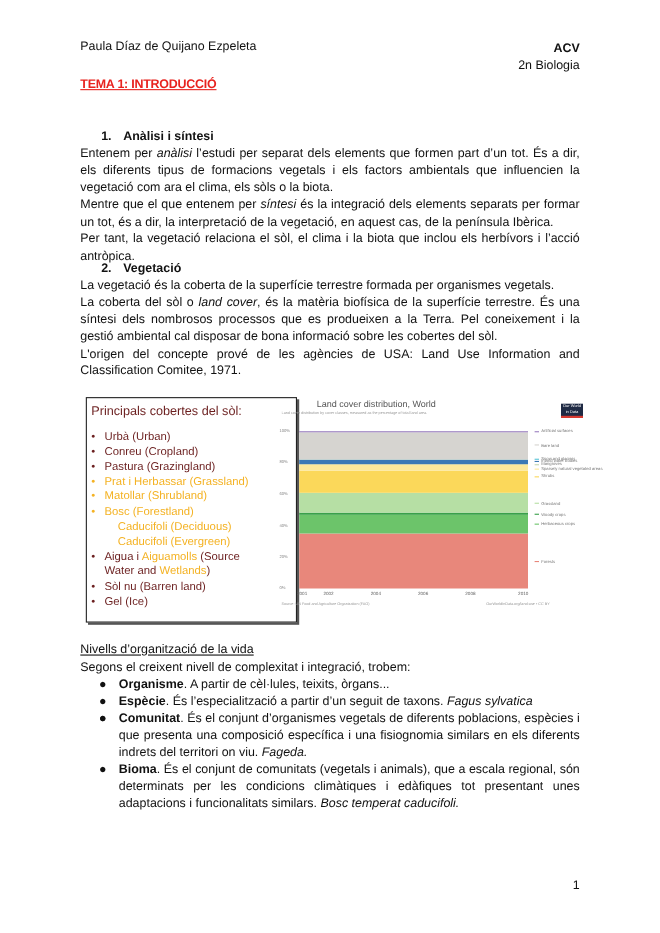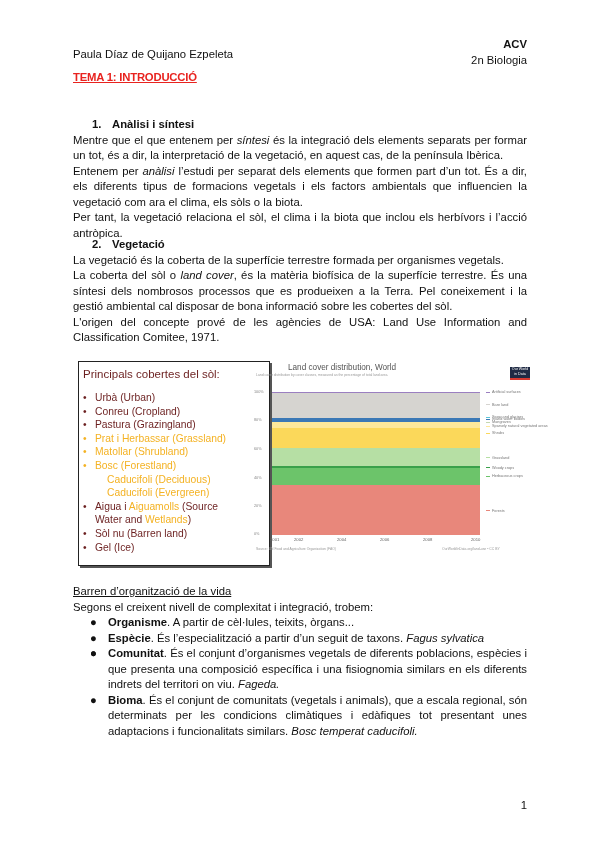--- a/index.html
+++ b/index.html
@@ -1,19 +1,19 @@
 <!DOCTYPE html>
 <html><head>
 <meta charset="utf-8">
 <style>
   html, body { margin: 0; padding: 0; background: #ffffff; }
   body { width: 600px; height: 848px; position: relative; overflow: hidden;
          font-family: "Liberation Sans", sans-serif; color: #111; font-size: 11.3px; }
   .page { position: absolute; left: 0; top: 0; width: 600px; height: 848px; }
-  .hdr-left { position: absolute; left: 73px; top: 36px; font-size: 11.3px; margin-top: 12px; }
+  .hdr-left { position: absolute; left: 73px; top: 36px; font-size: 11.3px; }
   .hdr-right { position: absolute; right: 73px; top: 36px; text-align: right; font-size: 11.3px; line-height: 16px; }
   .hdr-right .acv { font-weight: bold; }
   .tema { position: absolute; left: 73px; top: 71px; color: #e8231f; font-weight: bold; text-decoration: underline; font-size: 11.3px; letter-spacing: -0.2px; }
   .content { position: absolute; left: 73px; width: 454px; line-height: 15.5px; text-align: justify; }
   .h2 { font-weight: bold; padding-left: 19px; }
   .h2 .num { display: inline-block; width: 20px; }
   p { margin: 0; }
   em { font-style: italic; }
   .sec1 { top: 117px; }
   .sec2 { top: 237px; }
@@ -55,22 +55,22 @@
     <div class="acv">ACV</div>
     <div>2n Biologia</div>
   </div>
 
   <div class="tema">TEMA 1: INTRODUCCIÓ</div>
 
   <div class="content sec1">
     <div class="h2">
       <span class="num">1.</span><span>Anàlisi i síntesi</span>
     </div>
+    <p><span>Entenem per </span><em>anàlisi</em><span> l’estudi per separat dels elements que formen part d’un tot. És a dir, els diferents tipus de formacions vegetals i els factors ambientals que influencien la vegetació com ara el clima, els sòls o la biota.</span></p>
     <p><span>Mentre que el que entenem per </span><em>síntesi</em><span> és la integració dels elements separats per formar un tot, és a dir, la interpretació de la vegetació, en aquest cas, de la península Ibèrica.</span></p>
-    <p><span>Entenem per </span><em>anàlisi</em><span> l’estudi per separat dels elements que formen part d’un tot. És a dir, els diferents tipus de formacions vegetals i els factors ambientals que influencien la vegetació com ara el clima, els sòls o la biota.</span></p>
     <p>Per tant, la vegetació relaciona el sòl, el clima i la biota que inclou els herbívors i l’acció antròpica.</p>
   </div>
 
   <div class="content sec2">
     <div class="h2">
       <span class="num">2.</span><span>Vegetació</span>
     </div>
     <p>La vegetació és la coberta de la superfície terrestre formada per organismes vegetals.</p>
     <p><span>La coberta del sòl o </span><em>land cover</em><span>, és la matèria biofísica de la superfície terrestre. És una síntesi dels nombrosos processos que es produeixen a la Terra. Pel coneixement i la gestió ambiental cal disposar de bona informació sobre les cobertes del sòl.</span></p>
     <p>L'origen del concepte prové de les agències de USA: Land Use Information and Classification Comitee, 1971.</p>
@@ -141,21 +141,21 @@
           <div class="rl" style="top: 113.37px;"><span class="dash" style="background: rgb(108, 196, 106);"></span><span>Herbaceous crops</span></div>
           <div class="rl" style="top: 147.69px;"><span class="dash" style="background: rgb(232, 135, 123);"></span><span>Forests</span></div>
         </div>
 
       <div class="src" style="left:2px">Source: UN Food and Agriculture Organization (FAO)</div>
       <div class="src" style="left:188px">OurWorldInData.org/land-use • CC BY</div>
     </div>
   </div>
 
   <div class="content sec3">
-    <p class="u">Barren d’organització de la vida</p>
+    <p class="u">Nivells d’organització de la vida</p>
     <p>Segons el creixent nivell de complexitat i integració, trobem:</p>
     <ul class="levels">
       <li><span class="dot">●</span><b>Organisme</b><span>. A partir de cèl·lules, teixits, òrgans...</span></li>
       <li><span class="dot">●</span><b>Espècie</b><span>. És l’especialització a partir d’un seguit de taxons. </span><em>Fagus sylvatica</em></li>
       <li><span class="dot">●</span></li>
       <li><span class="dot">●</span><b>Comunitat</b><span>. És el conjunt d’organismes vegetals de diferents poblacions, espècies i que presenta una composició específica i una fisiognomia similars en els diferents indrets del territori on viu. </span><em>Fageda.</em></li>
       <li><span class="dot">●</span><b>Bioma</b><span>. És el conjunt de comunitats (vegetals i animals), que a escala regional, són determinats per les condicions climàtiques i edàfiques tot presentant unes adaptacions i funcionalitats similars. </span><em>Bosc temperat caducifoli.</em></li>
     </ul>
   </div>
 

